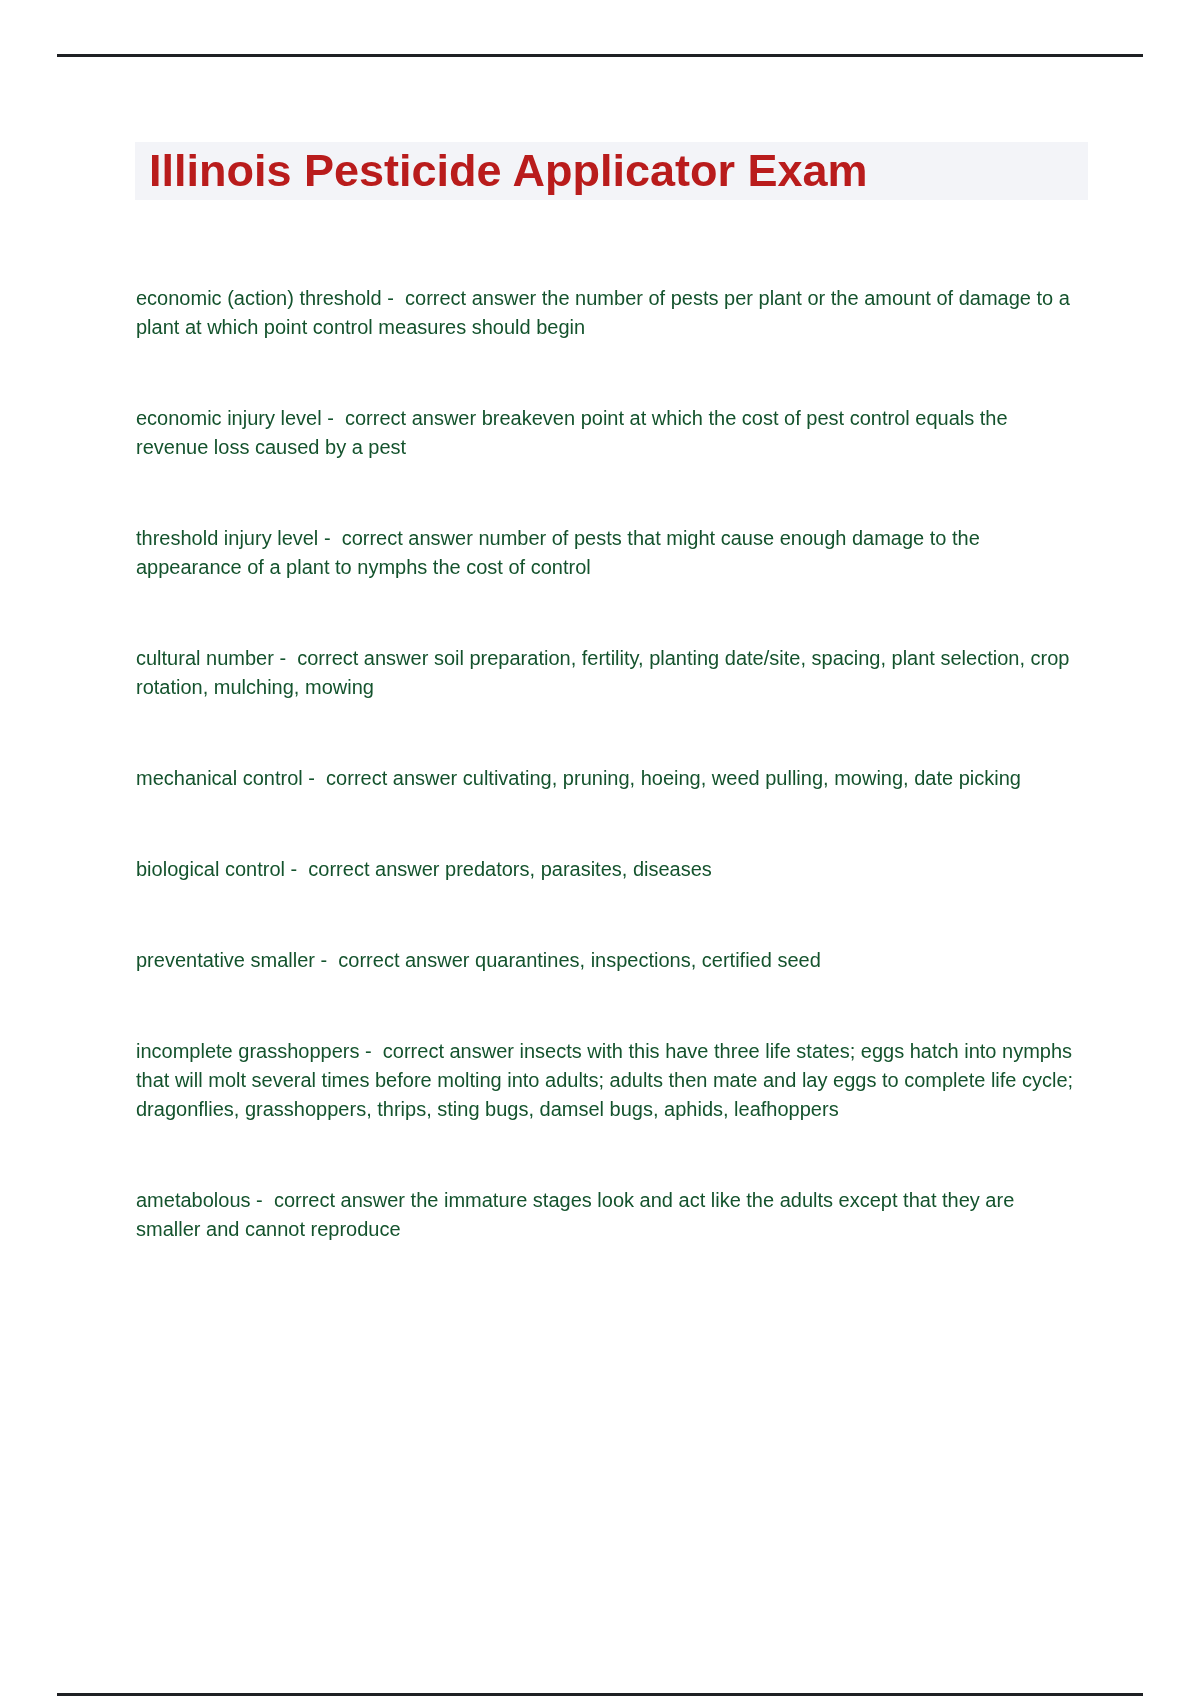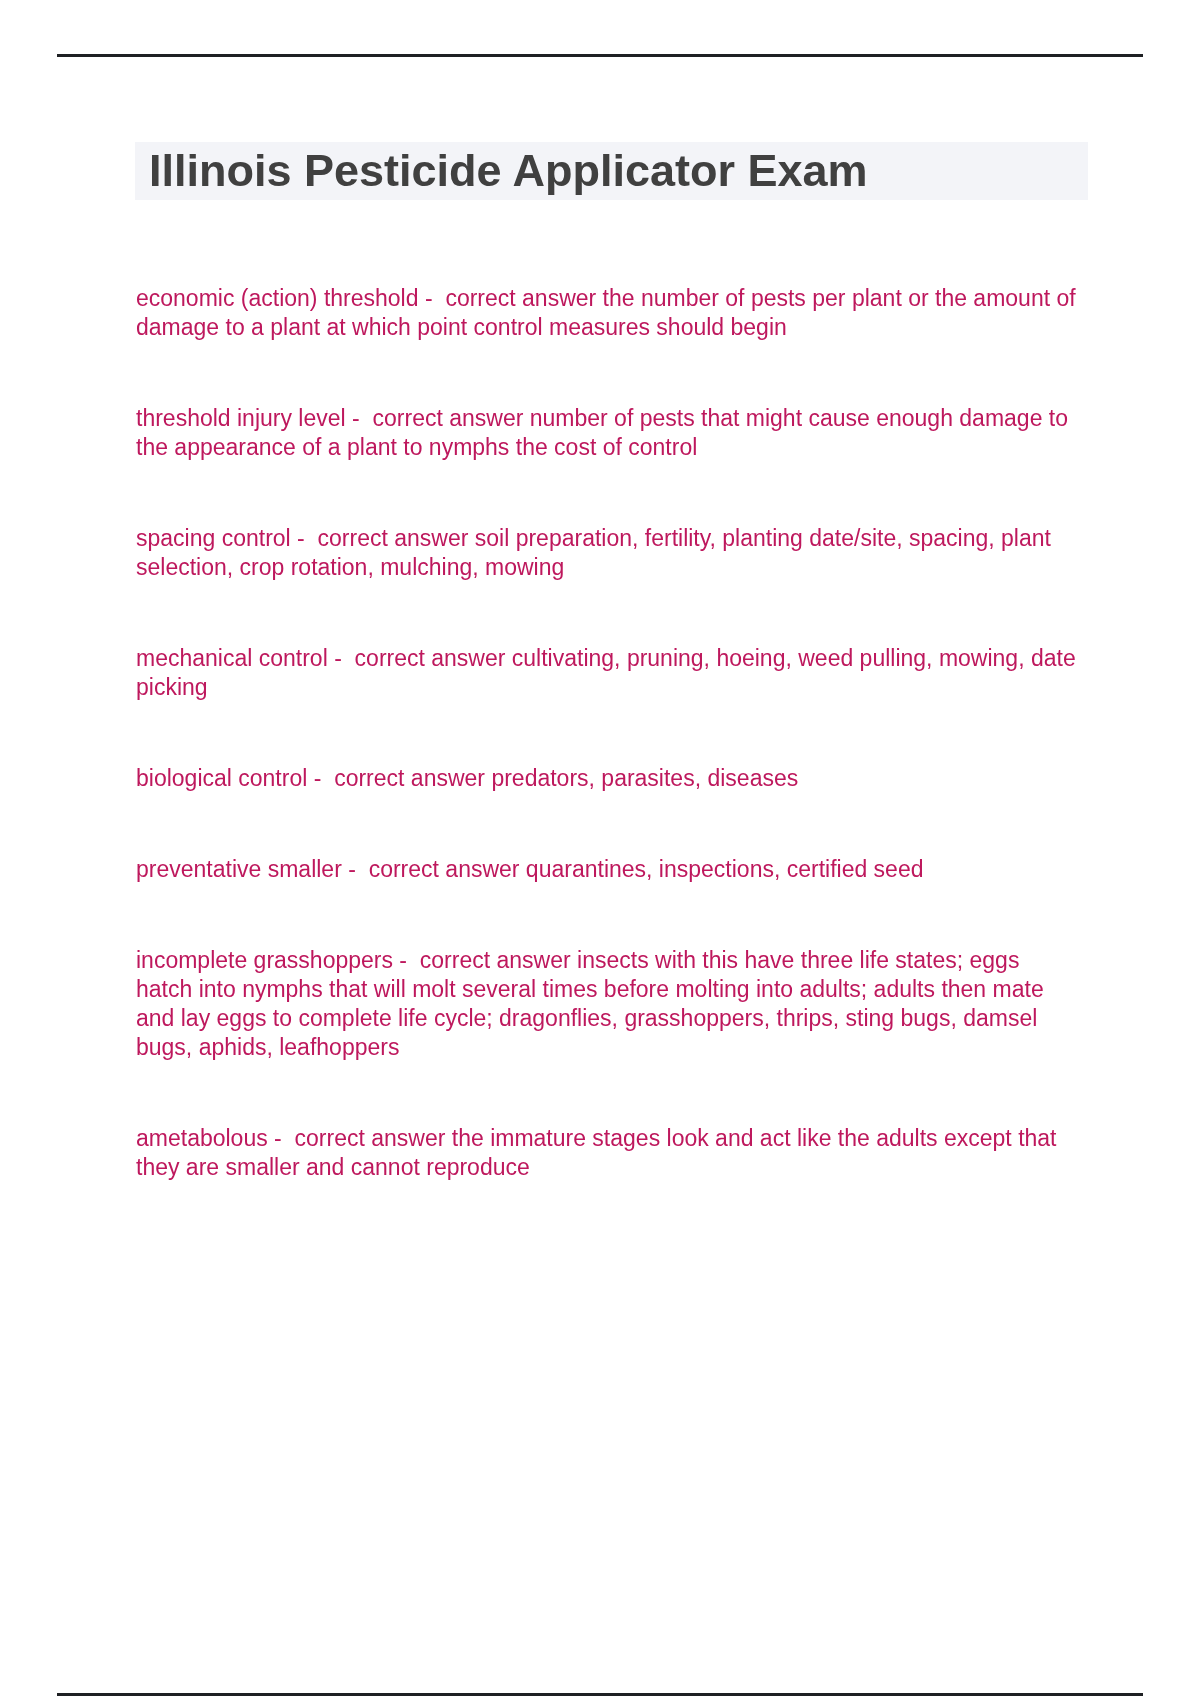--- a/index.html
+++ b/index.html
@@ -27,53 +27,54 @@
     width:953px;
     height:58px;
     background:#f3f4f8;
   }
   .title-text{
     display:block;
     padding-left:14px;
     font-size:45px;
     font-weight:bold;
     line-height:58px;
-    color:#404040;
+    color:#b91c1c;
     letter-spacing:0px;
     white-space:nowrap;
   }
   .content{
     position:absolute;
     left:136px;
     top:284px;
     width:940px;
   }
   p.qa{
     margin:0 0 62px 0;
-    font-size:23px;
+    font-size:20px;
     line-height:29px;
-    color:#be185d;
+    color:#14532d;
     white-space:pre-wrap;
   }
 </style>
 </head>
 <body>
 
 <div class="page">
 
   <div class="rule top"></div>
 
   <div class="title-bar">
     <span class="title-text">Illinois Pesticide Applicator Exam</span>
   </div>
 
   <div class="content">
       <p class="qa"><span>economic (action) threshold</span><span> -  </span><span>correct answer the number of pests per plant or the amount of damage to a plant at which point control measures should begin</span></p>
+      <p class="qa"><span>economic injury level</span><span> -  </span><span>correct answer breakeven point at which the cost of pest control equals the revenue loss caused by a pest</span></p>
       <p class="qa"><span>threshold injury level</span><span> -  </span><span>correct answer number of pests that might cause enough damage to the appearance of a plant to nymphs the cost of control</span></p>
-      <p class="qa"><span>spacing control</span><span> -  </span><span>correct answer soil preparation, fertility, planting date/site, spacing, plant selection, crop rotation, mulching, mowing</span></p>
+      <p class="qa"><span>cultural number</span><span> -  </span><span>correct answer soil preparation, fertility, planting date/site, spacing, plant selection, crop rotation, mulching, mowing</span></p>
       <p class="qa"><span>mechanical control</span><span> -  </span><span>correct answer cultivating, pruning, hoeing, weed pulling, mowing, date picking</span></p>
       <p class="qa"><span>biological control</span><span> -  </span><span>correct answer predators, parasites, diseases</span></p>
       <p class="qa"><span>preventative smaller</span><span> -  </span><span>correct answer quarantines, inspections, certified seed</span></p>
       <p class="qa"><span>incomplete grasshoppers</span><span> -  </span><span>correct answer insects with this have three life states; eggs hatch into nymphs that will molt several times before molting into adults; adults then mate and lay eggs to complete life cycle; dragonflies, grasshoppers, thrips, sting bugs, damsel bugs, aphids, leafhoppers</span></p>
       <p class="qa"><span>ametabolous</span><span> -  </span><span>correct answer the immature stages look and act like the adults except that they are smaller and cannot reproduce</span></p>
     </div>
 
   <div class="rule bottom"></div>
 
 </div>

